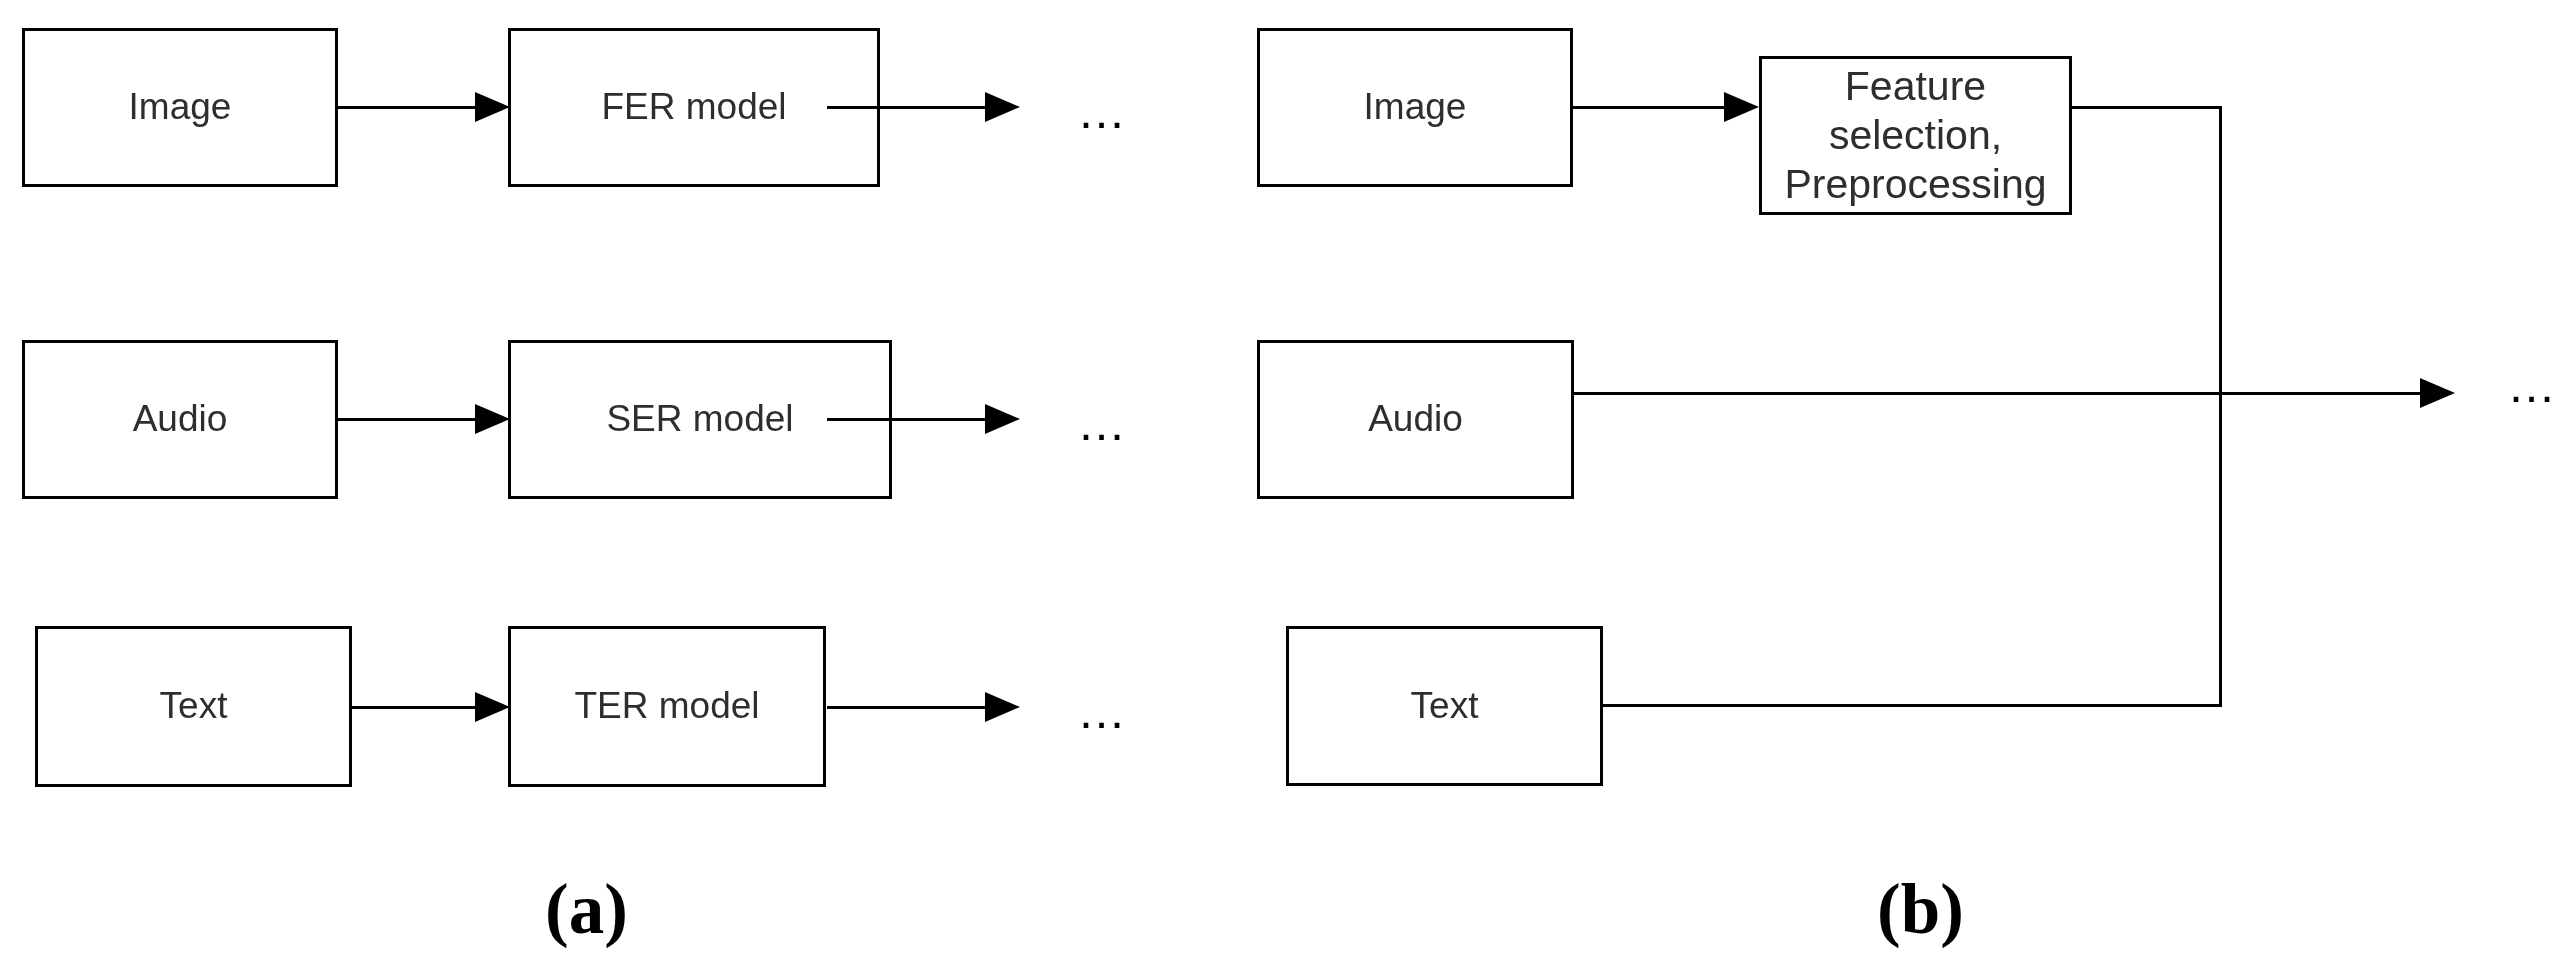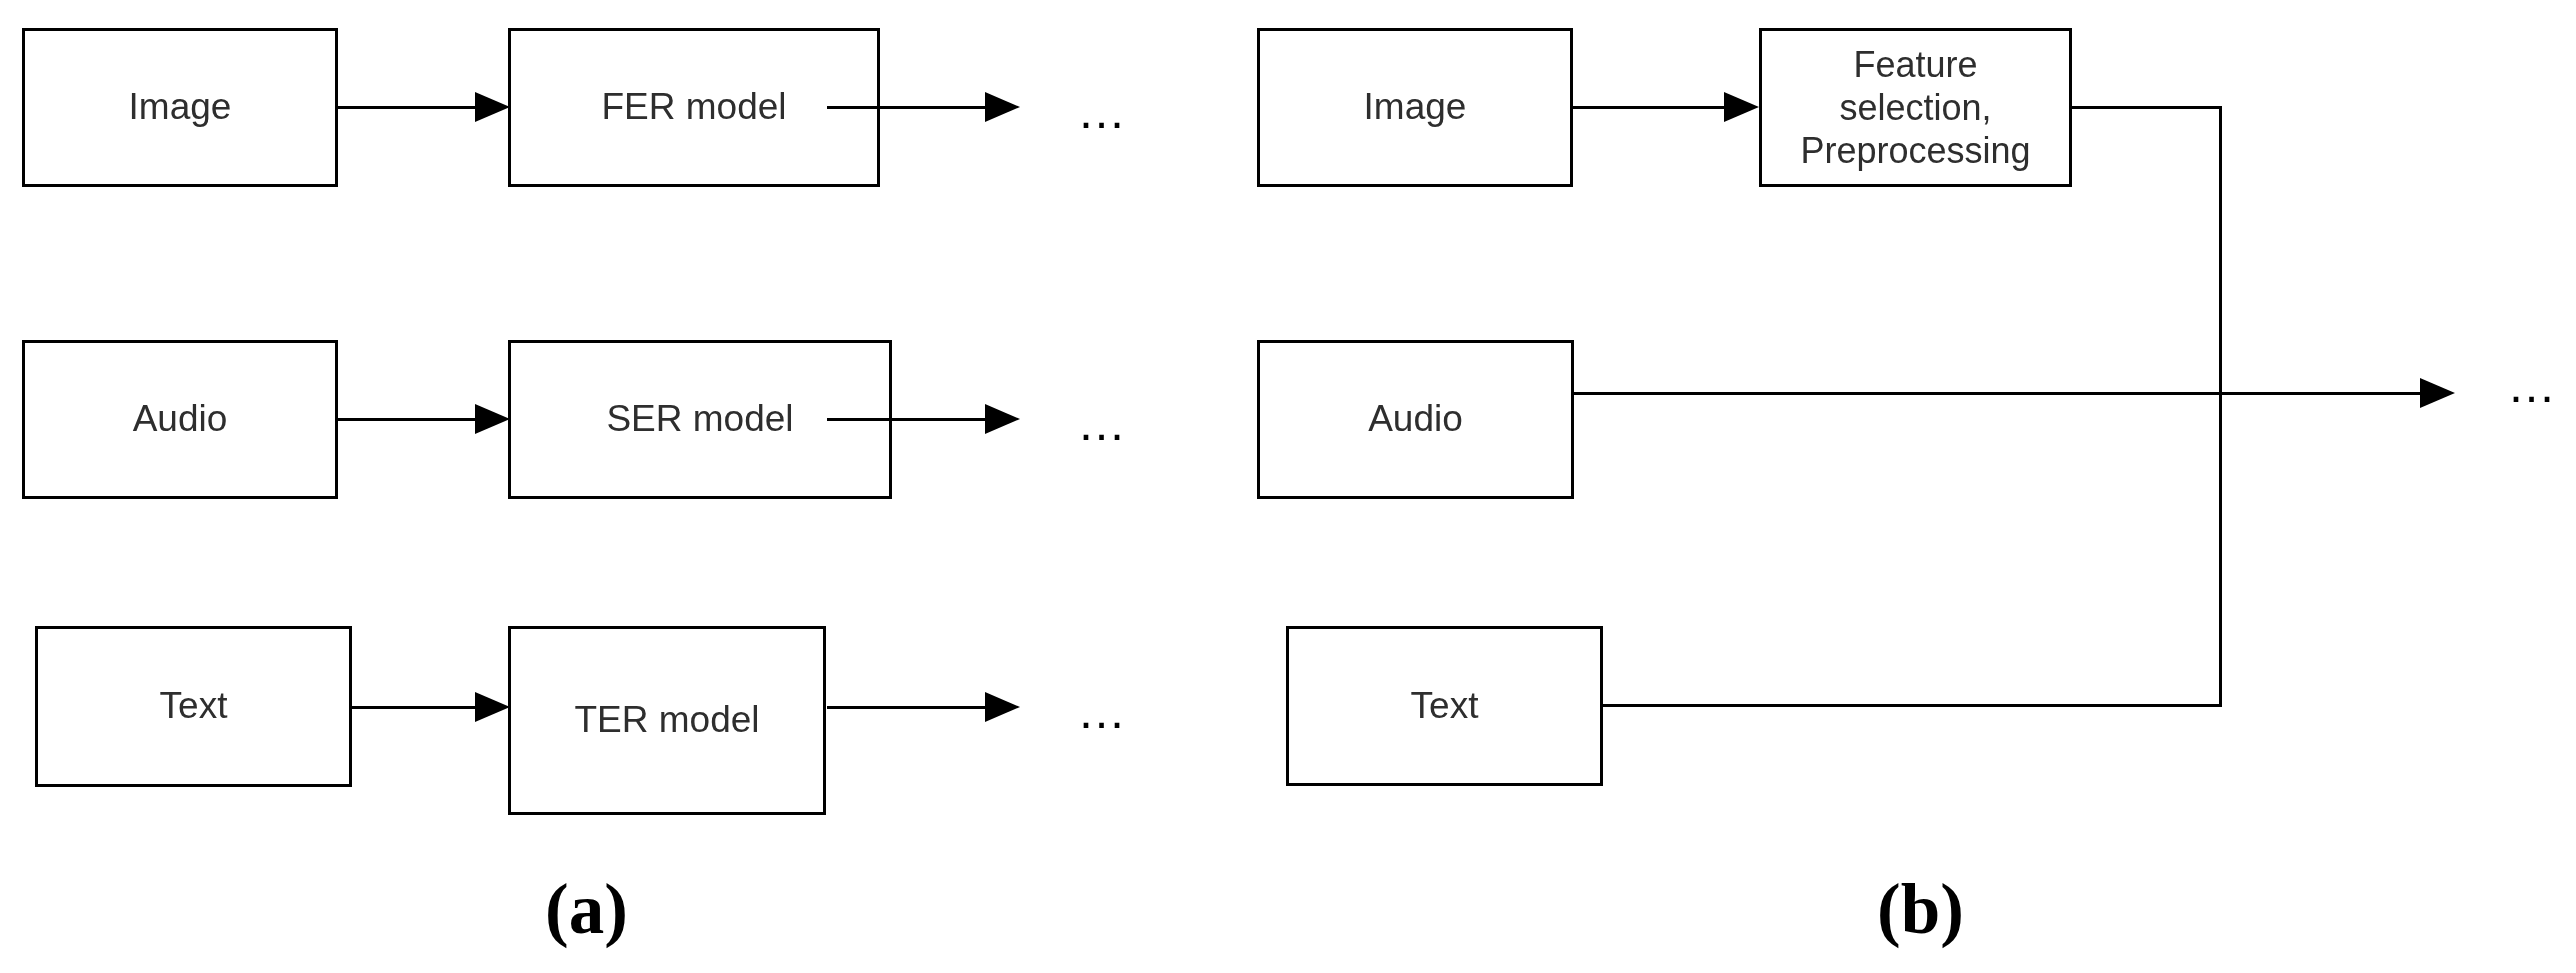--- a/index.html
+++ b/index.html
@@ -22,22 +22,23 @@
     background: #ffffff;
     display: flex;
     align-items: center;
     justify-content: center;
     text-align: center;
     font-size: 37px;
     color: #2e2e2e;
     line-height: 1.2;
   }
   .box.multiline {
-    font-size: 36px;
+    font-size: 41px;
     white-space: pre-line;
+    margin-top: 28px;
   }
   .hline {
     position: absolute;
     height: 3.1px;
     background: #000000;
   }
   .vline {
     position: absolute;
     width: 3.1px;
     background: #000000;
@@ -65,21 +66,21 @@
     line-height: 1;
     color: #000000;
   }
 
   
   .a-image  { left: 22px;  top: 28px;  width: 316px; height: 159px; }
   .a-fer    { left: 508px; top: 28px;  width: 372px; height: 159px; }
   .a-audio  { left: 22px;  top: 340px; width: 316px; height: 159px; }
   .a-ser    { left: 508px; top: 340px; width: 384px; height: 159px; }
   .a-text   { left: 35px;  top: 626px; width: 317px; height: 161px; }
-  .a-ter    { left: 508px; top: 626px; width: 318px; height: 189px; }
+  .a-ter    { left: 508px; top: 626px; width: 318px; height: 161px; }
 
   .a-r1-in      { left: 338px;  top: 106px; width: 138px; }
   .a-r1-in-hd   { left: 475px;  top: 92px; }
   .a-r1-out     { left: 827px; top: 106px; width: 160px; }
   .a-r1-out-hd  { left: 985px; top: 92px; }
   .a-r1-dots    { left: 1077px; top: 87px; }
 
   .a-r2-in      { left: 338px;  top: 418px; width: 138px; }
   .a-r2-in-hd   { left: 475px;  top: 404px; }
   .a-r2-out     { left: 827px; top: 418px; width: 160px; }

